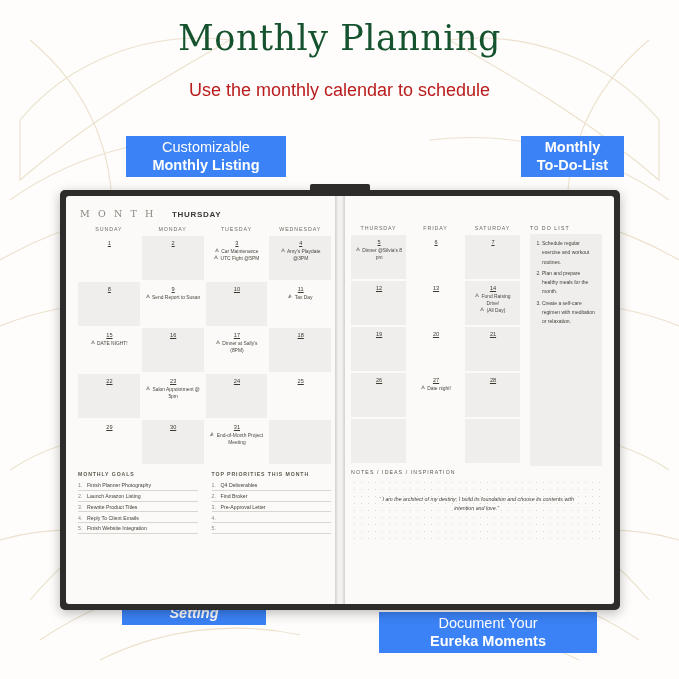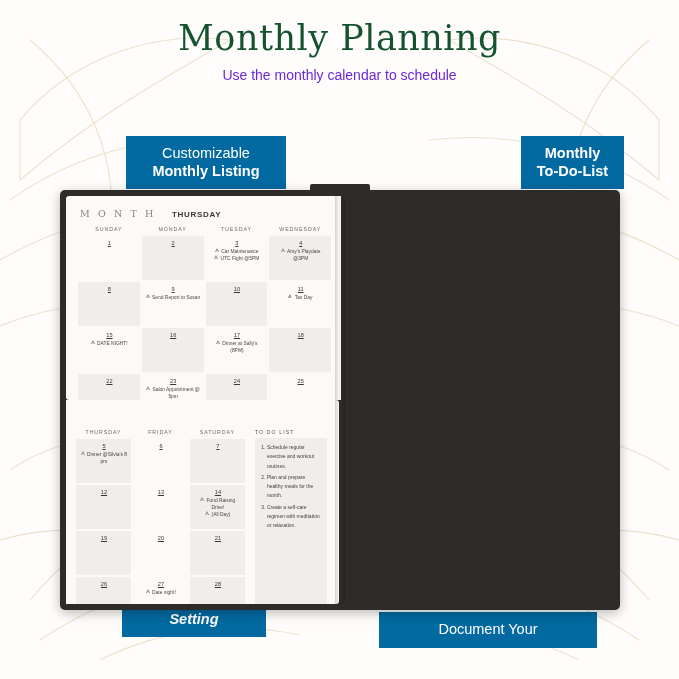--- a/index.html
+++ b/index.html
@@ -18,56 +18,56 @@
   .header { position:absolute; top:18px; left:0; right:0; text-align:center; }
   .title {
     font-family: "DejaVu Serif", serif;
     font-size: 35px;
     color: #14532d;
     letter-spacing: 0.5px;
     font-weight: 400;
     line-height: 1.15;
   }
   .subtitle {
-    margin-top: 8px;
+    margin-top: 20px;
     font-family: "Liberation Sans", sans-serif;
-    font-size: 14px;
-    color: #6d28d9;
+    font-size: 18px;
+    color: #b91c1c;
     line-height: 1.35;
     font-weight: 300;
   }
 
   
   .callout {
     position:absolute;
-    background:#0369a1;
+    background:#3b82f6;
     color:#ffffff;
     text-align:center;
-    padding: 9px 14px;
+    padding: 3px 14px;
     line-height: 1.22;
     font-size: 14.5px;
     font-weight: 400;
   }
   .callout b { font-weight:700; }
   .callout.tl { left:126px; top:136px; width:160px; }
   .callout.tr { left:521px; top:136px; width:103px; font-weight:700;}
   .callout.bl { left:122px; top:584px; width:144px;font-style:italic; }
   .callout.br { left:379px; top:612px; width:218px; }
 
   
   .book {
     position:absolute;
     left:60px; top:190px;
     width:560px; height:420px;
     background:#2e2c2a;
     border-radius:5px;
     box-shadow: 0 3px 12px rgba(0,0,0,0.28);
     padding:6px;
   }
-  .pages { position:relative; width:100%; height:100%; display:flex;flex-direction:column; }
+  .pages { position:relative; width:100%; height:100%; display:flex; }
   .page {
     background:#fbfaf8;
     height:100%;
     position:relative;
     overflow:hidden;
   }
   .page.left { width:50.2%; border-radius:3px 0 0 3px; padding:10px 10px 8px 12px;}
   .page.right { width:49.8%; border-radius:0 3px 3px 0; padding:10px 12px 8px 10px;}
   .spine {
     position:absolute; left:50%; top:0; bottom:0; width:10px;
@@ -207,20 +207,21 @@
   <div>Monthly</div>
   <div>To-Do-List</div>
 </div>
 <div class="callout bl">
   <div>
     <span>Monthly </span><b>Goal Setting</b>
   </div>
 </div>
 <div class="callout br">
   <div>Document Your</div>
+  <div style="font-weight:700">Eureka Moments</div>
 </div>
 
 <div class="book">
   <div class="clip"></div>
   <div class="pages">
 
     <div class="page left">
       <div class="mhead">
         <span class="word">M O N T H</span>
         <span class="mon">THURSDAY</span>

